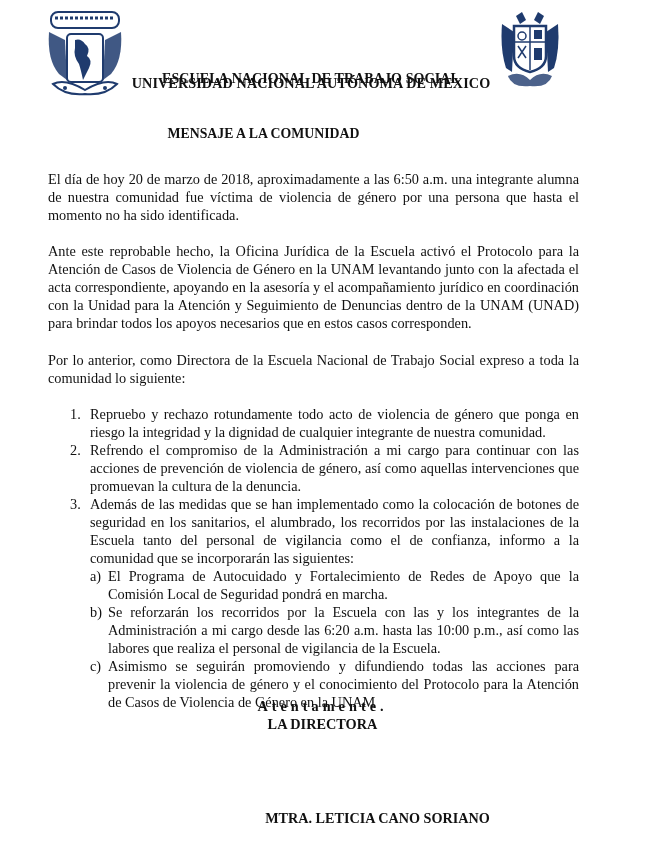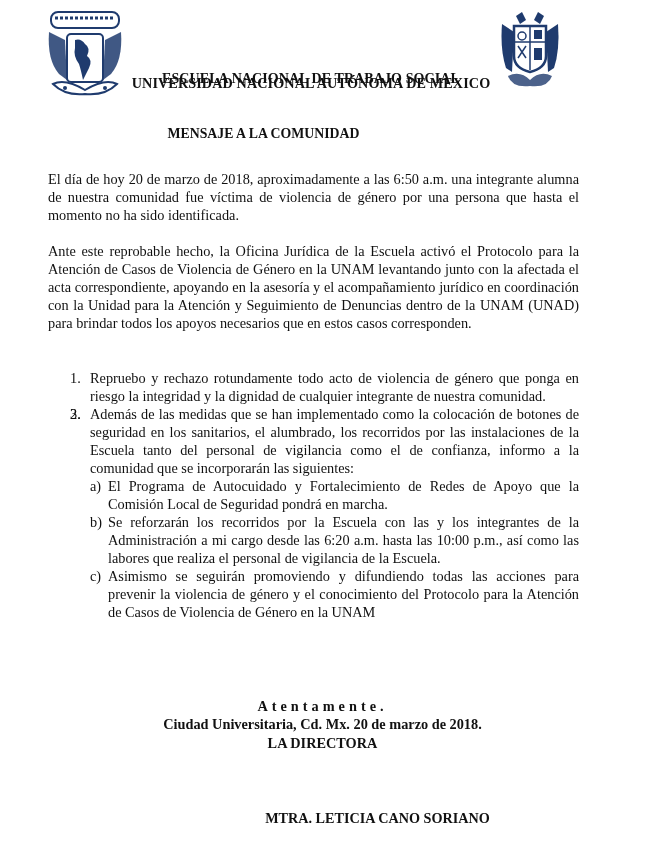--- a/index.html
+++ b/index.html
@@ -68,28 +68,30 @@
   </svg>
 </div>
 
 <div class="title">MENSAJE A LA COMUNIDAD</div>
 
 <div class="body">
   <p>El día de hoy 20 de marzo de 2018, aproximadamente a las 6:50 a.m. una integrante alumna de nuestra comunidad fue víctima de violencia de género por una persona que hasta el momento no ha sido identificada.</p>
   <div class="gap"></div>
   <p>Ante este reprobable hecho, la Oficina Jurídica de la Escuela activó el Protocolo para la Atención de Casos de Violencia de Género en la UNAM levantando junto con la afectada el acta correspondiente, apoyando en la asesoría y el acompañamiento jurídico en coordinación con la Unidad para la Atención y Seguimiento de Denuncias dentro de la UNAM (UNAD) para brindar todos los apoyos necesarios que en estos casos corresponden.</p>
   <div class="gap"></div>
+  <p>Por lo anterior, como Directora de la Escuela Nacional de Trabajo Social expreso a toda la comunidad lo siguiente:</p>
   <div class="gap"></div>
   <ol class="main">
     <li>
       <span class="num">1.</span>
       <span>Repruebo y rechazo rotundamente todo acto de violencia de género que ponga en riesgo la integridad y la dignidad de cualquier integrante de nuestra comunidad.</span>
     </li>
     <li>
       <span class="num">2.</span>
+      <span>Refrendo el compromiso de la Administración a mi cargo para continuar con las acciones de prevención de violencia de género, así como aquellas intervenciones que promuevan la cultura de la denuncia.</span>
     </li>
     <li>
       <span class="num">3.</span>
       <span>Además de las medidas que se han implementado como la colocación de botones de seguridad en los sanitarios, el alumbrado, los recorridos por las instalaciones de la Escuela tanto del personal de vigilancia como el de confianza, informo a la comunidad que se incorporarán las siguientes:</span>
       <ol class="sub">
         <li>
           <span class="num">a)</span>
           <span>El Programa de Autocuidado y Fortalecimiento de Redes de Apoyo que la Comisión Local de Seguridad pondrá en marcha.</span>
         </li>
         <li>
@@ -100,17 +102,16 @@
           <span class="num">c)</span>
           <span>Asimismo se seguirán promoviendo y difundiendo todas las acciones para prevenir la violencia de género y el conocimiento del Protocolo para la Atención de Casos de Violencia de Género en la UNAM</span>
         </li>
       </ol>
     </li>
   </ol>
 </div>
 
 <div class="closing c1">
   <div class="spaced">Atentamente.</div>
-  <div>Ciudad Universitaria, Cd. Mx. 20 de marzo de 2018.</div>
   <div>LA DIRECTORA</div>
 </div>
 
 <div class="sig">MTRA. LETICIA CANO SORIANO</div>
 
 </body></html>

